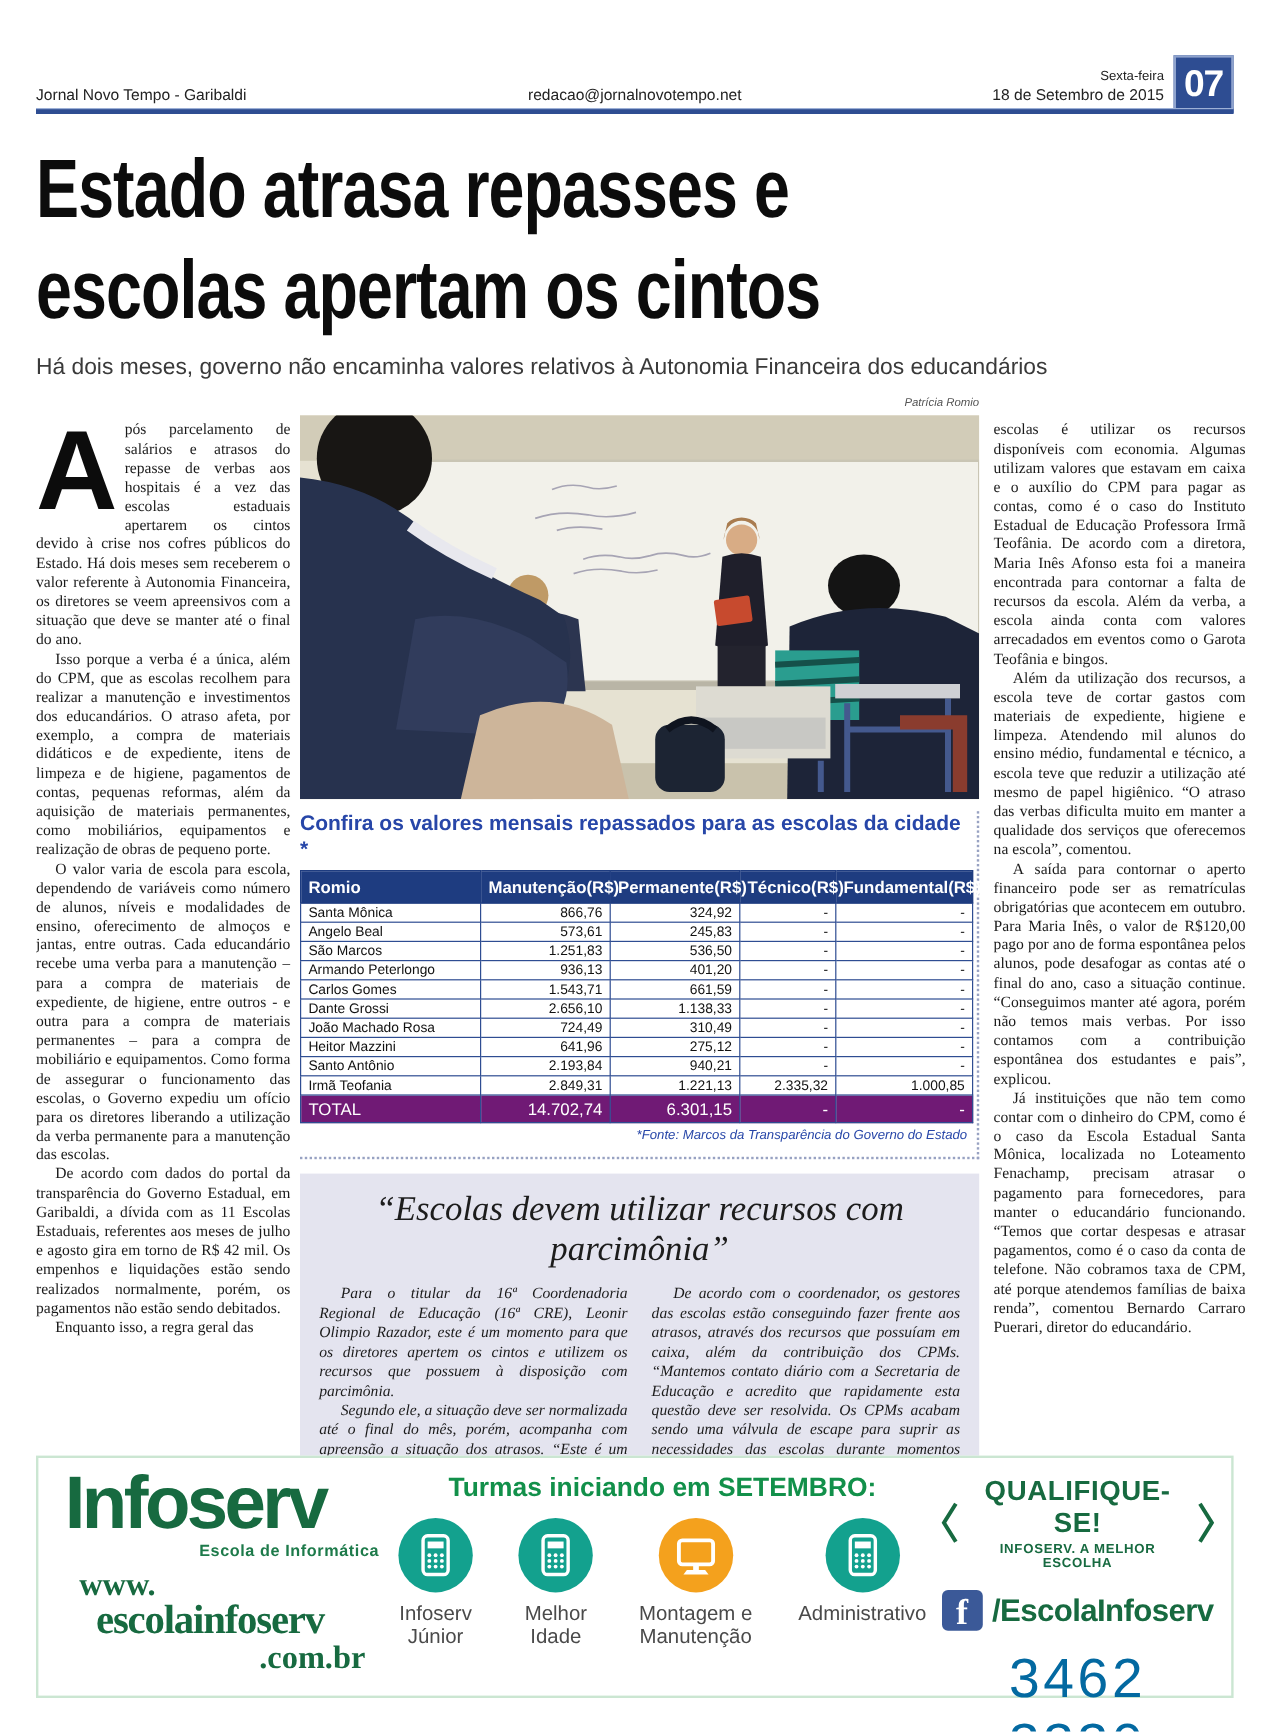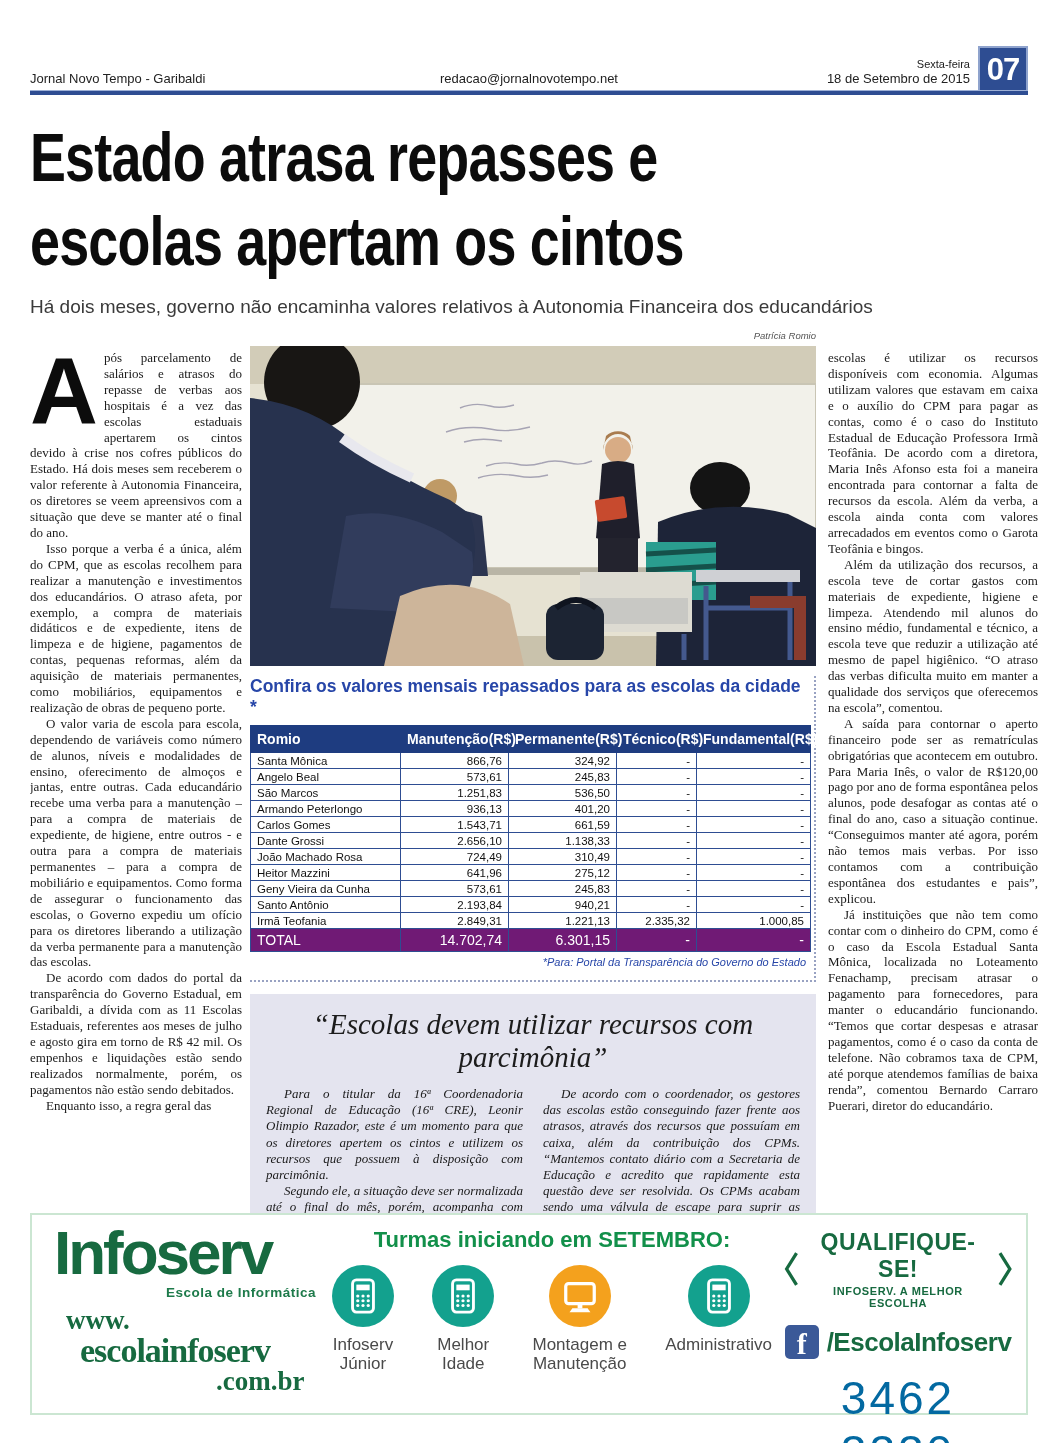--- a/index.html
+++ b/index.html
@@ -264,27 +264,20 @@
             <td class="c-num">-</td>
           </tr>
           <tr>
             <td class="c-name">Heitor Mazzini</td>
             <td class="c-num">641,96</td>
             <td class="c-num">275,12</td>
             <td class="c-num">-</td>
             <td class="c-num">-</td>
           </tr>
           <tr>
-            <td class="c-name">Geny Vieira da Cunha</td>
-            <td class="c-num">573,61</td>
-            <td class="c-num">245,83</td>
-            <td class="c-num">-</td>
-            <td class="c-num">-</td>
-          </tr>
-          <tr>
             <td class="c-name">Santo Antônio</td>
             <td class="c-num">2.193,84</td>
             <td class="c-num">940,21</td>
             <td class="c-num">-</td>
             <td class="c-num">-</td>
           </tr>
           <tr>
             <td class="c-name">Irmã Teofania</td>
             <td class="c-num">2.849,31</td>
             <td class="c-num">1.221,13</td>
@@ -295,21 +288,21 @@
       <tfoot>
           <tr>
             <td class="c-name">TOTAL</td>
             <td class="c-num">14.702,74</td>
             <td class="c-num">6.301,15</td>
             <td class="c-num">-</td>
             <td class="c-num">-</td>
           </tr>
         </tfoot>
     </table>
-    <div class="table-source">*Para: Portal da Transparência do Governo do Estado</div>
+    <div class="table-source">*Fonte: Marcos da Transparência do Governo do Estado</div>
   </div>
 
   <div class="quote-box">
     <h3 class="quote-title">“Escolas devem utilizar recursos com parcimônia”</h3>
     <div class="quote-cols">
       <div class="quote-col">
           <p>Para o titular da 16ª Coordenadoria Regional de Educação (16ª CRE), Leonir Olimpio Razador, este é um momento para que os diretores apertem os cintos e utilizem os recursos que possuem à disposição com parcimônia.</p>
           <p>Segundo ele, a situação deve ser normalizada até o final do mês, porém, acompanha com apreensão a situação dos atrasos. “Este é um momento tumultuado. Não é uma opção do Governo do Estado atrasar os repasses, porém, se faz necessário tomar algumas medidas antes que a situação piore”, comentou Razador.</p>
         </div>
       <div class="quote-col">

